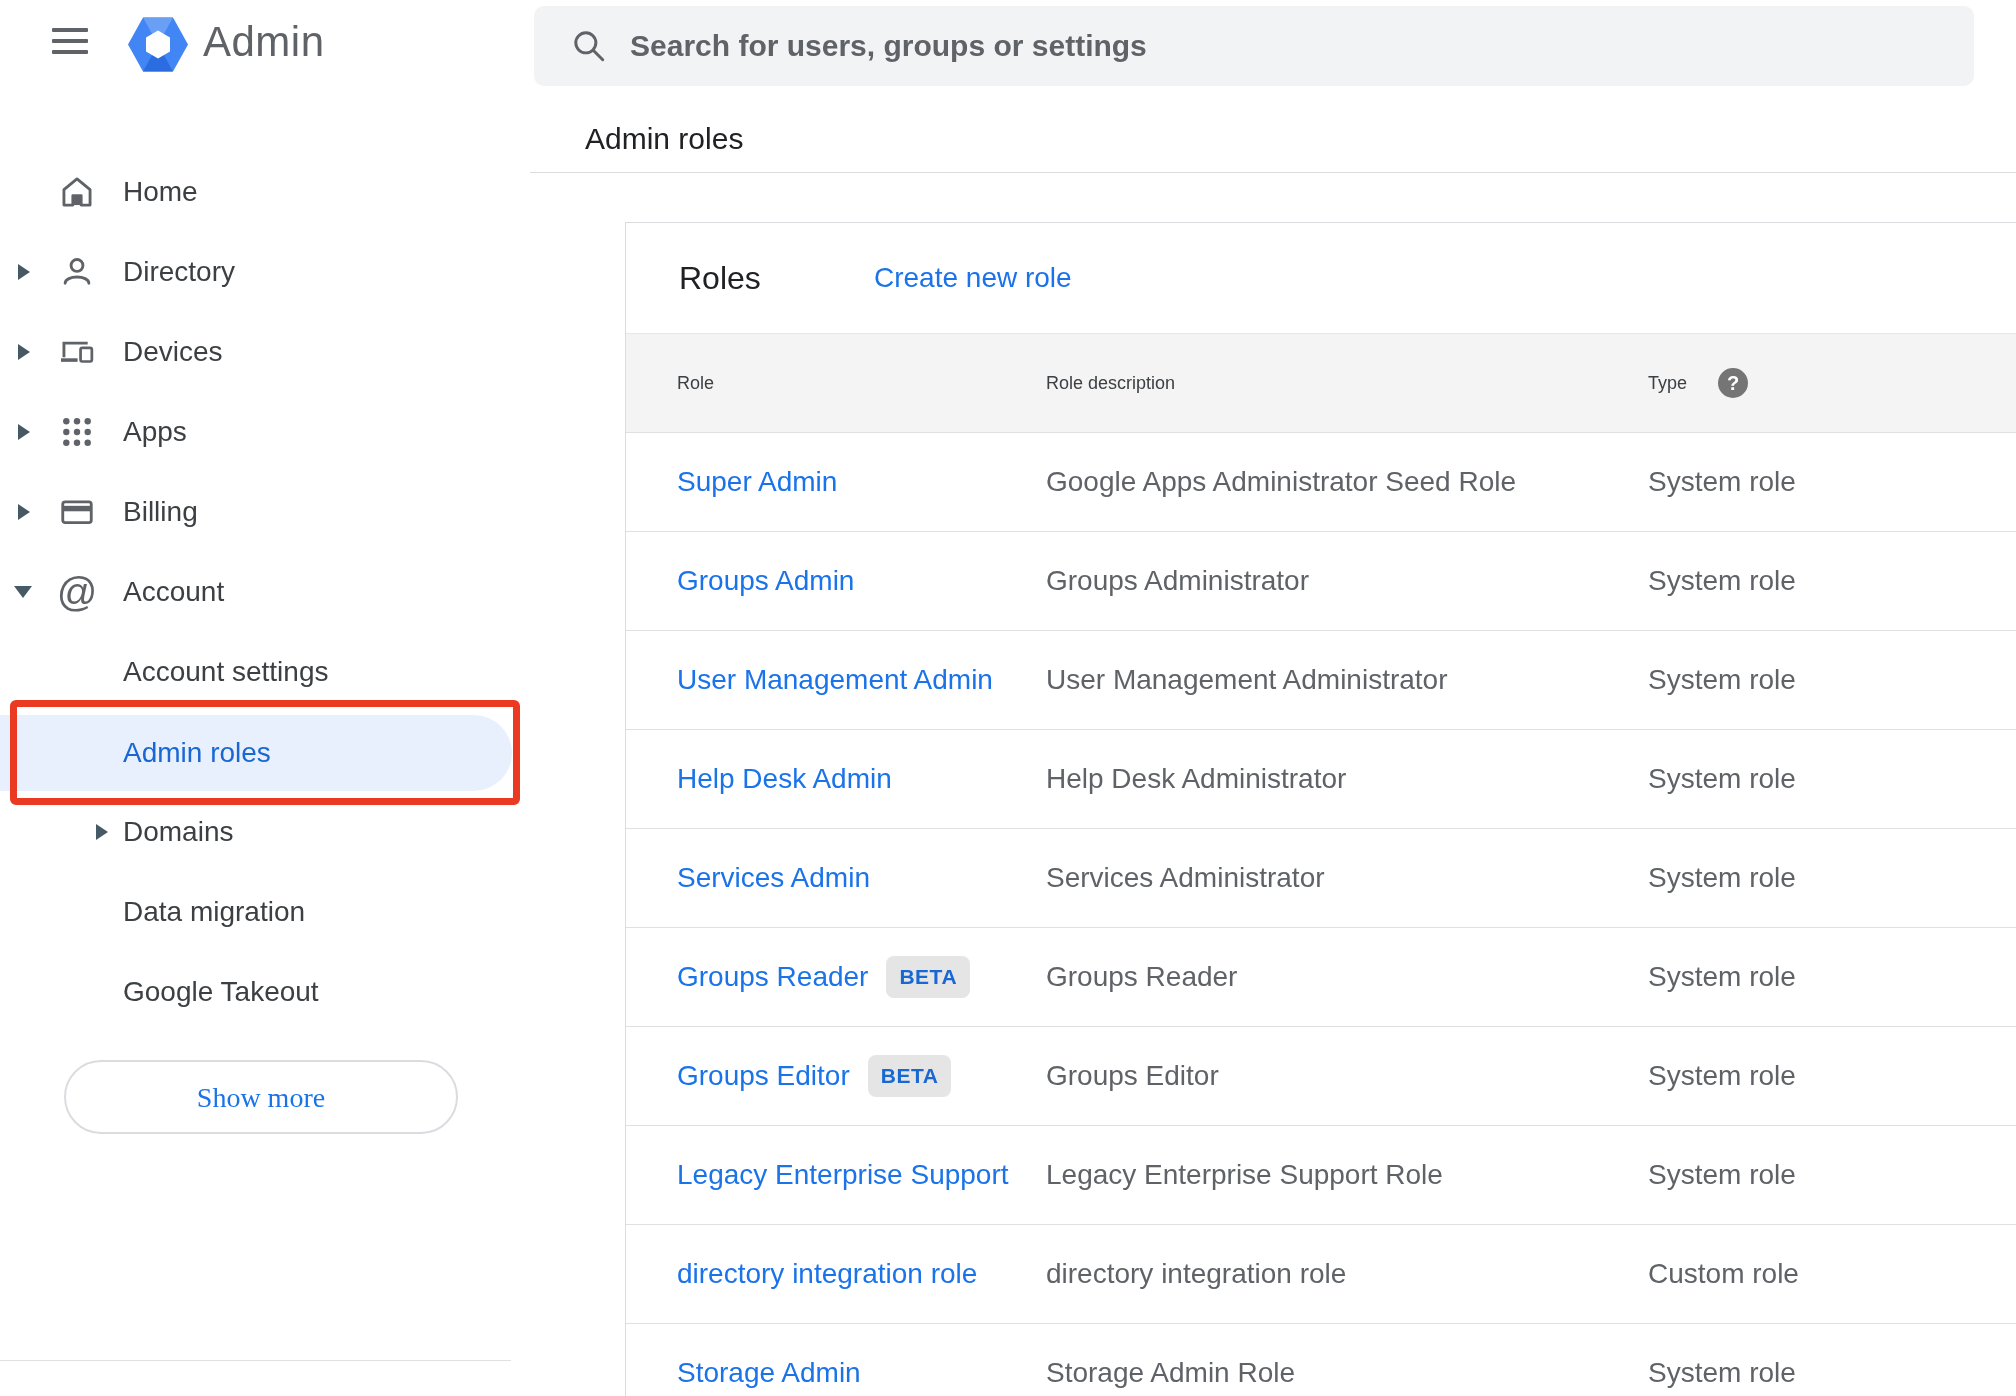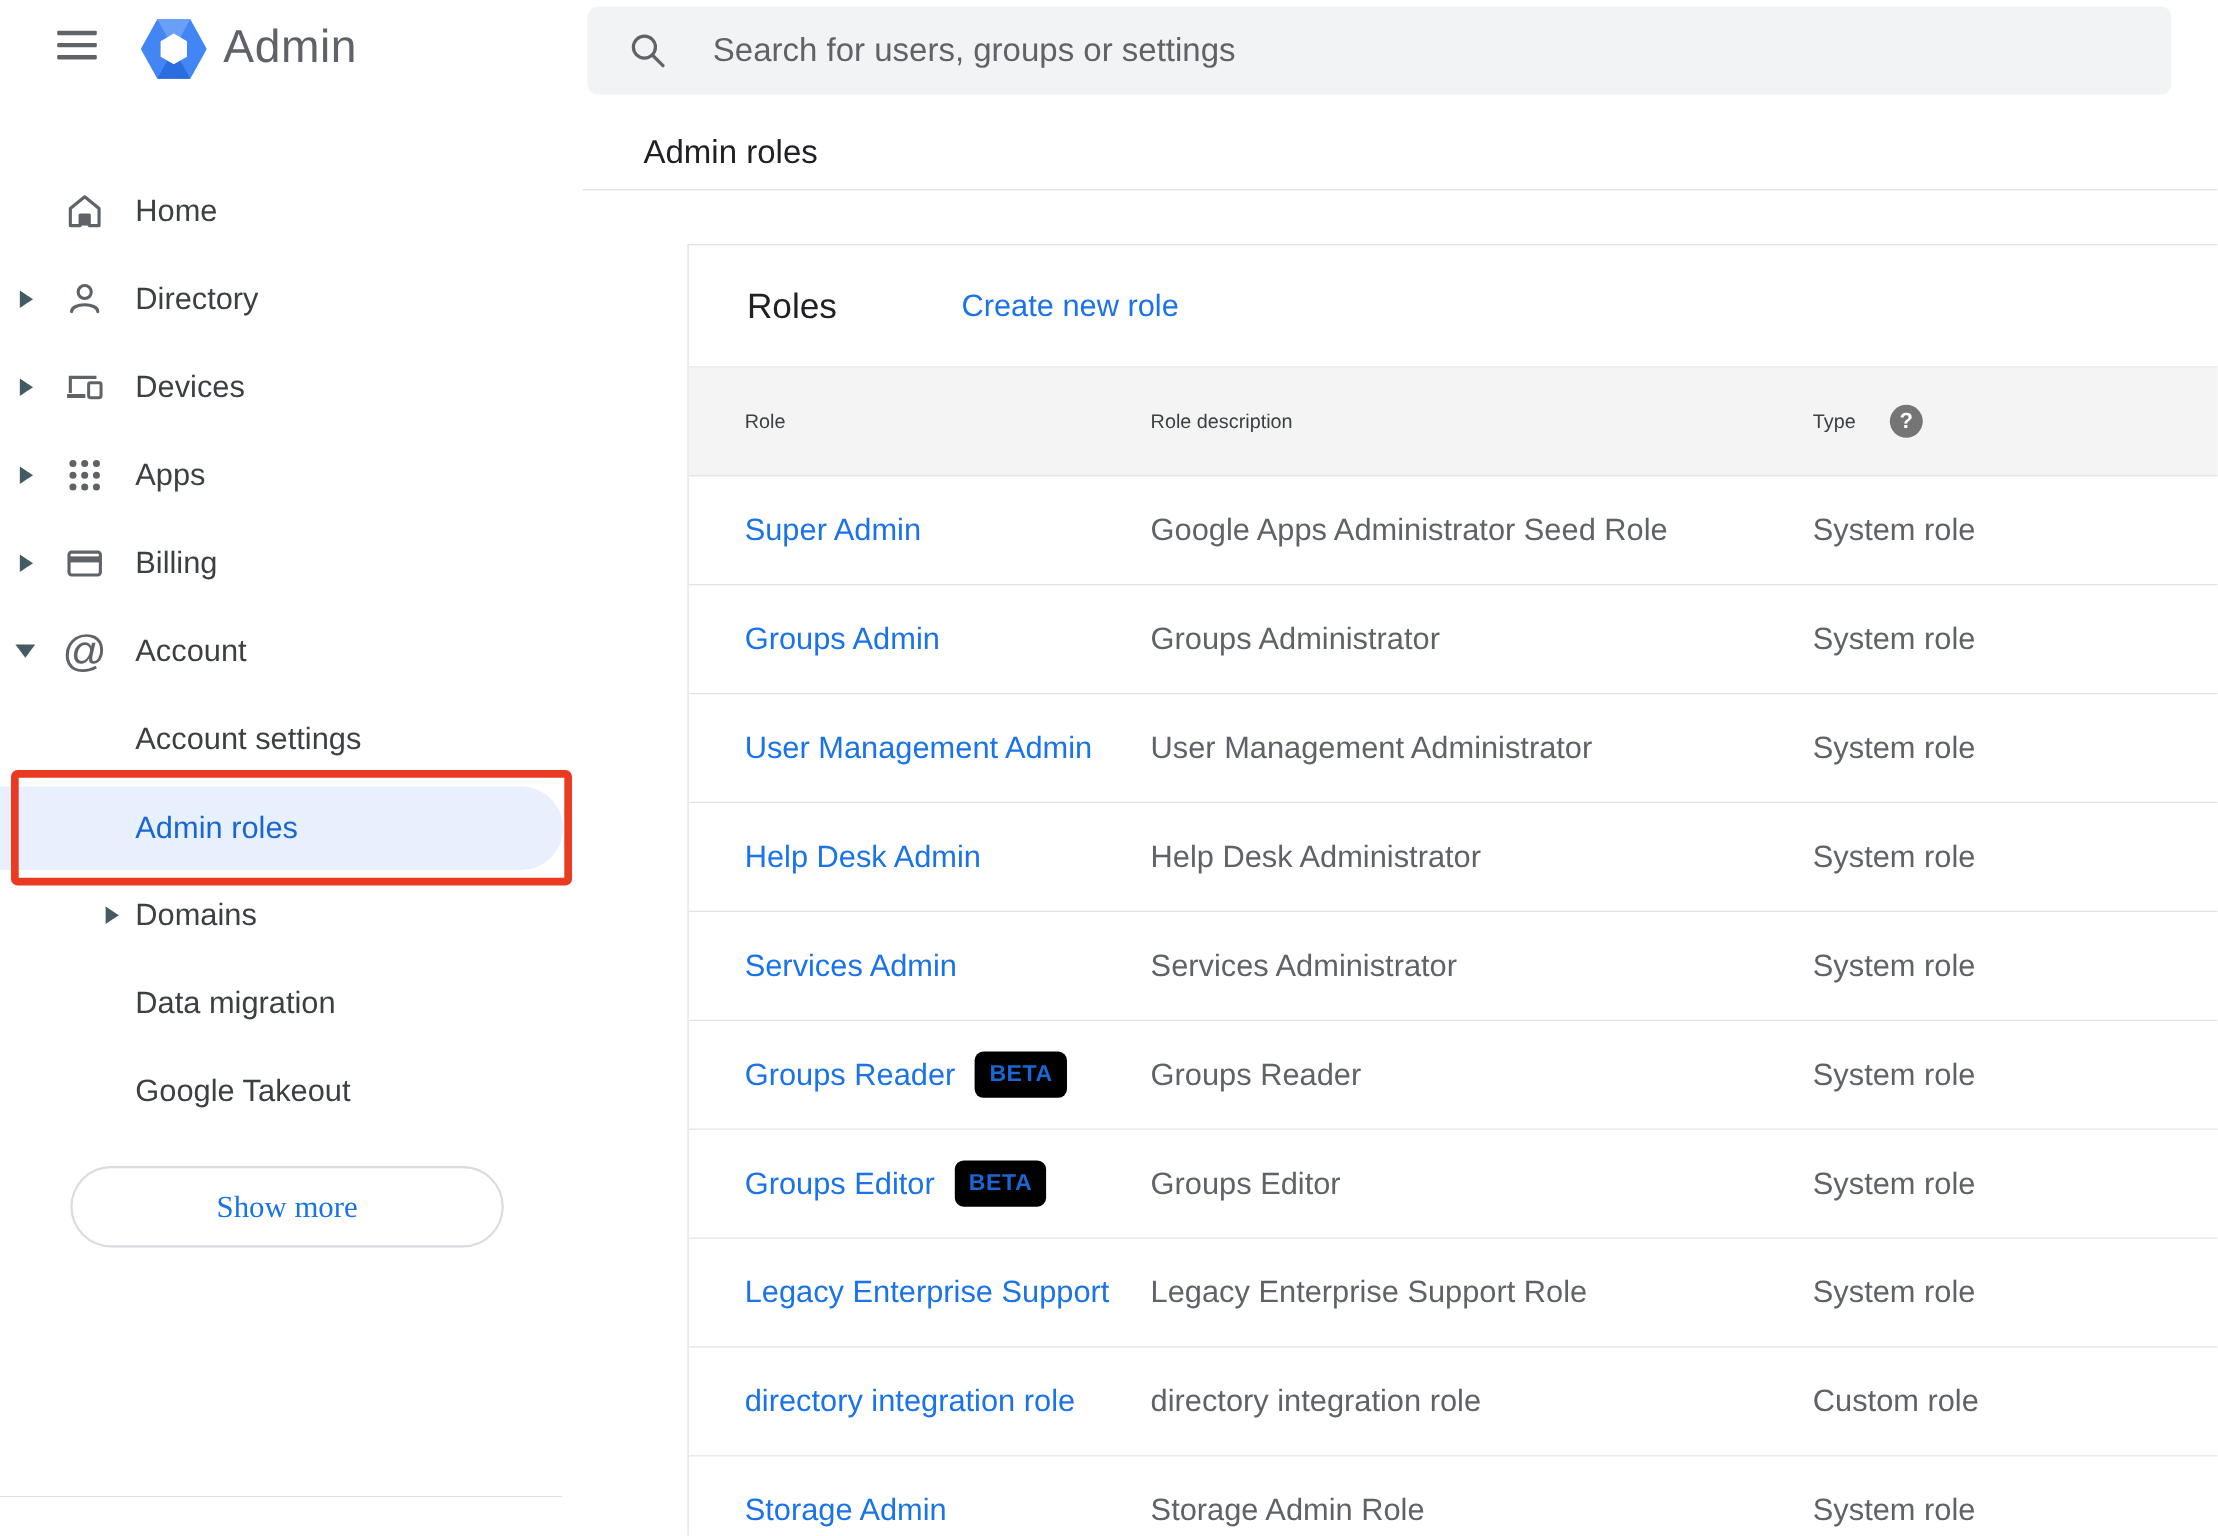--- a/index.html
+++ b/index.html
@@ -13,22 +13,22 @@
   .hamburger{position:absolute;left:52px;top:28px;width:36px;height:26px;cursor:pointer;}
   .hamburger i{display:block;height:4px;background:#5f6368;border-radius:1px;margin-bottom:7px;}
   .logo{position:absolute;left:128px;top:16px;width:60px;height:57px;}
   .brand-title{position:absolute;left:203px;top:18px;font-size:42px;color:#5f6368;letter-spacing:.5px;}
   .searchbar{
     position:absolute;left:534px;top:6px;width:1440px;height:80px;
     background:#f1f3f4;border-radius:10px;display:flex;align-items:center;
   }
   .search-icon{margin-left:36px;width:38px;height:38px;flex:0 0 auto;}
   .searchbar input{
-    flex:1;margin-left:38px;border:none;outline:none;background:transparent;
-    font-size:30px;color:#be185d;font-family:inherit;
+    flex:1;margin-left:20px;border:none;outline:none;background:transparent;
+    font-size:30px;color:#be185d;font-family:inherit;font-weight:bold;
   }
   .searchbar input::placeholder{color:#5f6368;opacity:1;}
   .breadcrumb{position:absolute;left:585px;top:122px;font-size:30px;color:#202124;}
   .topbar-divider{position:absolute;left:530px;top:172px;width:1486px;height:1px;background:#dadce0;}
 
   
   .sidebar{position:absolute;left:0;top:15px;width:530px;height:1396px;padding-left:44px;}
   .nav-item{position:absolute;left:0;width:530px;height:80px;cursor:pointer;}
   .nav-caret-right{position:absolute;left:18px;top:50%;margin-top:-8px;width:0;height:0;
     border-left:12px solid #455a64;border-top:8px solid transparent;border-bottom:8px solid transparent;}
@@ -62,21 +62,21 @@
   .create-link{position:absolute;left:212px;line-height:110px;font-size:28px;color:#1a73e8;cursor:pointer;text-decoration:none;margin-left:36px;}
   .thead{position:relative;height:98px;background:#f4f4f4;border-top:1px solid #e8e8e8;border-bottom:1px solid #e0e0e0;box-sizing:content-box;}
   .th{position:absolute;top:0;line-height:98px;font-size:18px;color:#3c4043;}
   .th-role{left:51px;} .th-desc{left:420px;} .th-type{left:1022px;}
   .help-icon{position:absolute;left:1092px;top:34px;width:30px;height:30px;border-radius:50%;
     background:#757575;color:#fff;font-size:20px;font-weight:bold;text-align:center;line-height:30px;cursor:pointer;}
   .t-row{position:relative;height:98px;border-bottom:1px solid #e0e0e0;}
   .cell{position:absolute;top:50%;transform:translateY(-50%);font-size:28px;white-space:nowrap;}
   .cell-role{left:51px;display:flex;align-items:center;gap:18px;}
   .role-link{color:#1a73e8;cursor:pointer;text-decoration:none;}
-  .beta-badge{background:#000000;color:#1967d2;font-size:21px;font-weight:bold;
+  .beta-badge{background:#e5e5e5;color:#1967d2;font-size:21px;font-weight:bold;
     letter-spacing:.5px;padding:9px 13px;border-radius:8px;}
   .cell-desc{left:420px;color:#5f6368;}
   .cell-type{left:1022px;color:#5f6368;}
 </style>
 </head>
 <body>
 
 <div class="hamburger">
     <i></i>
     <i></i>

